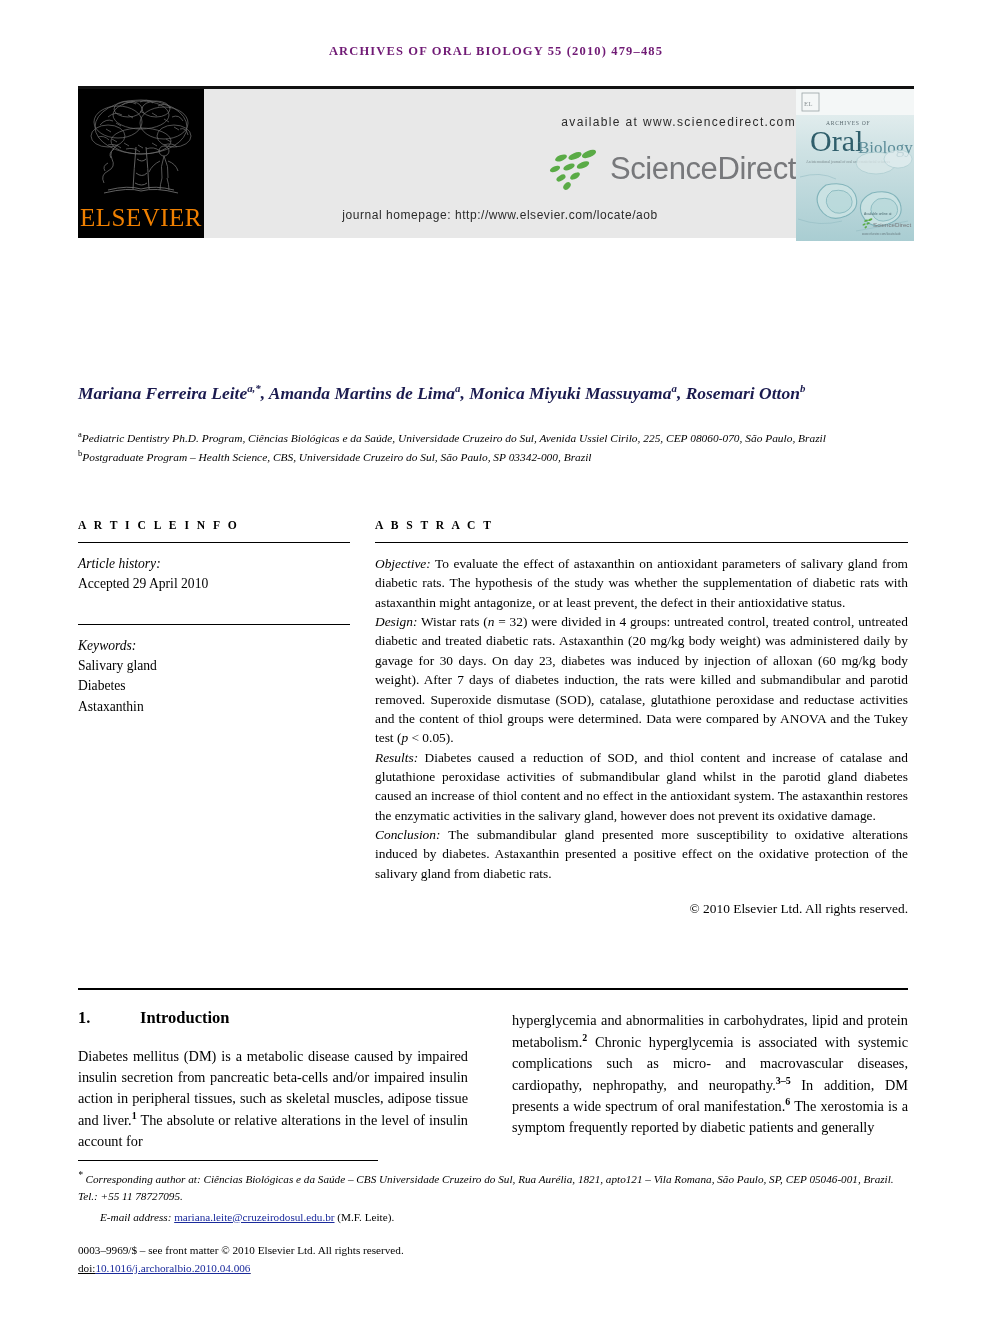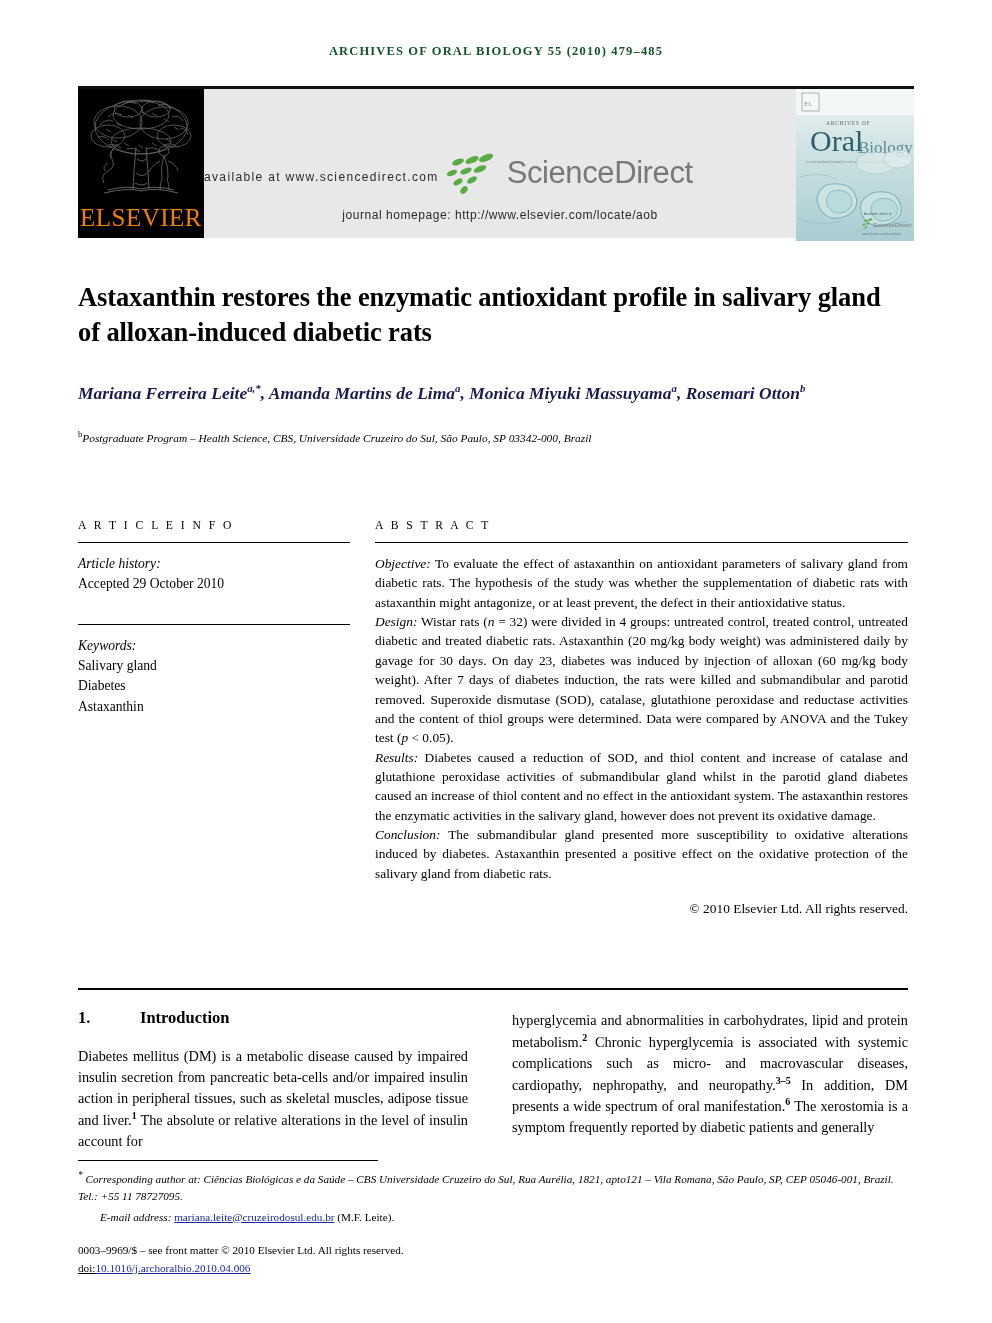--- a/index.html
+++ b/index.html
@@ -24,21 +24,21 @@
   
   .running-head {
     position: absolute;
     top: 44px; left: 0; right: 0;
     text-align: center;
     font-family: "Liberation Serif", serif;
     font-size: 12.5px;
     letter-spacing: 1.15px;
     font-variant: small-caps;
     font-weight: 600;
-    color: #14532d;
+    color: #701a75;
   }
 
   
   .masthead {
     position: absolute;
     top: 86px;
     left: 78px;
     width: 836px;
     height: 152px;
     display: flex;
@@ -49,22 +49,22 @@
     flex: 0 0 126px;
     background: #000000;
     position: relative;
     border-top: 3px solid #111;
   }
   .sd-band {
     flex: 1 1 auto;
     background: #e8e8e8;
     position: relative;
     display: flex;
-    flex-direction: row;
-    align-items: center;
+    flex-direction: column;
+    align-items: flex-end;
     border-top: 3px solid #111;
   }
   .cover-box {
     width: 118px;
     flex: 0 0 118px;
     position: relative;
     border-top: 3px solid #111;
     background: #0ea5e9;
   }
 
@@ -151,21 +151,21 @@
   
   .col-info {
     position: absolute;
     top: 519px;
     left: 78px;
     width: 272px;
   }
   .sec-head {
     font-family: "Liberation Serif", serif;
     font-size: 11.6px;
-    font-weight: normal;
+    font-weight: bold;
     letter-spacing: 2.5px;
   }
   .info-rule { border-top: 1.1px solid #000; margin: 10px 0 11px 0; }
   .info-block {
     font-family: "Liberation Serif", serif;
     font-size: 13.6px;
     line-height: 1.48;
   }
   .info-label { font-style: italic; }
 
@@ -376,36 +376,38 @@
             <ellipse cx="12" cy="19" rx="5" ry="2.6" transform="rotate(-25 12 19)"></ellipse>
             <ellipse cx="17" cy="27" rx="4.2" ry="2.8" transform="rotate(-45 17 27)"></ellipse>
           </g>
           <text x="15" y="12" font-family="Liberation Sans, sans-serif" font-size="6.2" fill="#77787b">ScienceDirect</text>
           <text x="4" y="20" font-family="Liberation Sans, sans-serif" font-size="3" fill="#6a7d82">www.elsevier.com/locate/aob</text>
         </g>
       </svg>
     </div>
   </div>
 
-  <h1 class="title">Astaxanthin restores the enzymatic antioxidant profile in salivary gland of alloxan-induced diabetic rats</h1>
 
   <div class="authors">Mariana Ferreira Leite<sup>a,</sup><sup>*</sup>, Amanda Martins de Lima<sup>a</sup>, Monica Miyuki Massuyama<sup>a</sup>, Rosemari Otton<sup>b</sup></div>
 
   <div class="affiliations">
+    <div>
+      <sup>a</sup><span>Pediatric Dentistry Ph.D. Program, Ciências Biológicas e da Saúde, Universidade Cruzeiro do Sul, Avenida Ussiel Cirilo, 225, CEP 08060-070, São Paulo, Brazil</span>
+    </div>
     <div>
       <sup>b</sup><span>Postgraduate Program – Health Science, CBS, Universidade Cruzeiro do Sul, São Paulo, SP 03342-000, Brazil</span>
     </div>
   </div>
 
   <div class="col-info">
     <div class="sec-head">A R T I C L E   I N F O</div>
     <div class="info-rule"></div>
     <div class="info-block">
       <div class="info-label">Article history:</div>
-      <div>Accepted 29 October 2010</div>
+      <div>Accepted 29 April 2010</div>
     </div>
     <div class="info-rule" style="margin-top:30px;"></div>
     <div class="info-block">
       <div class="info-label">Keywords:</div>
       <div>Salivary gland</div>
       <div>Diabetes</div>
       <div>Astaxanthin</div>
     </div>
   </div>
 

